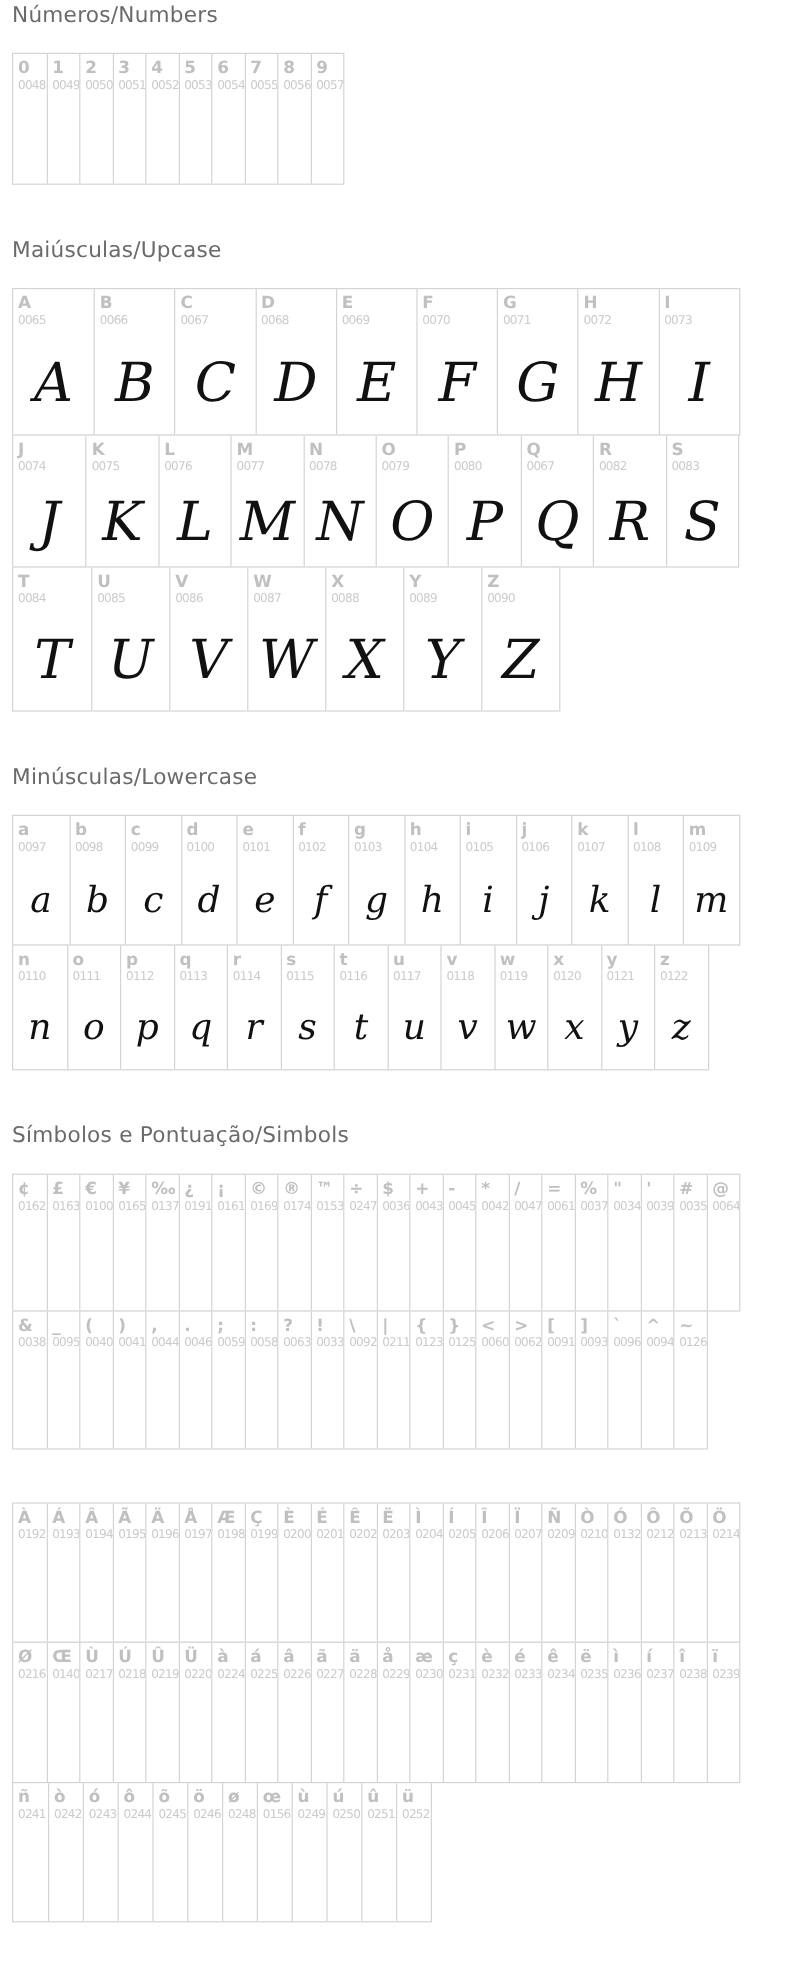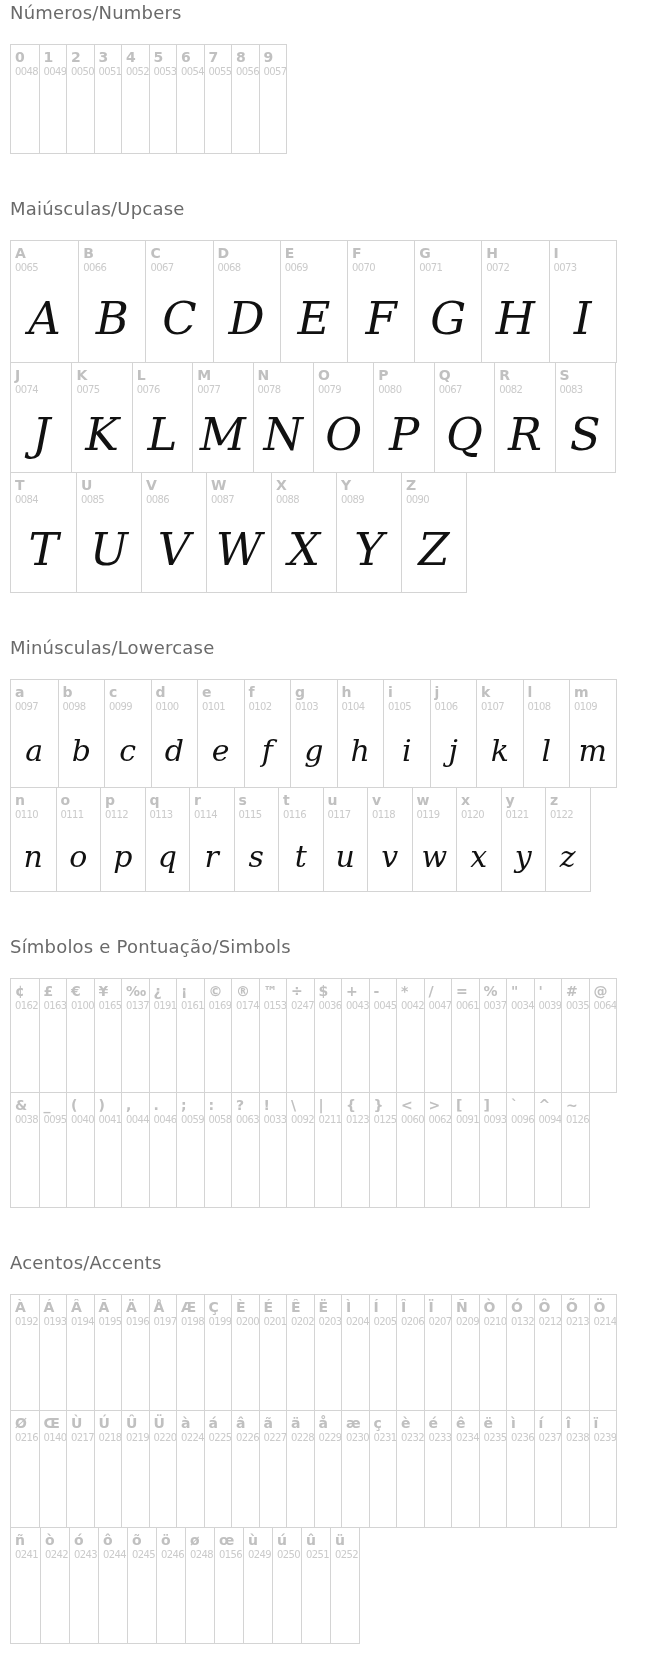--- a/index.html
+++ b/index.html
@@ -833,21 +833,20 @@
               <div class="cell-char">~</div>
               <div class="cell-code">0126</div>
             </div>
             <div class="cell-glyph"></div>
           </div>
         </div>
       </div>
   </section>
 
   <section class="sec sec-accents">
-    <h2 class="section-title">Acentos/Accents</h2>
     <div class="rows">
         <div class="char-row row-accents-0">
           <div class="char-cell">
             <div class="cell-label">
               <div class="cell-char">À</div>
               <div class="cell-code">0192</div>
             </div>
             <div class="cell-glyph"></div>
           </div>
           <div class="char-cell">

